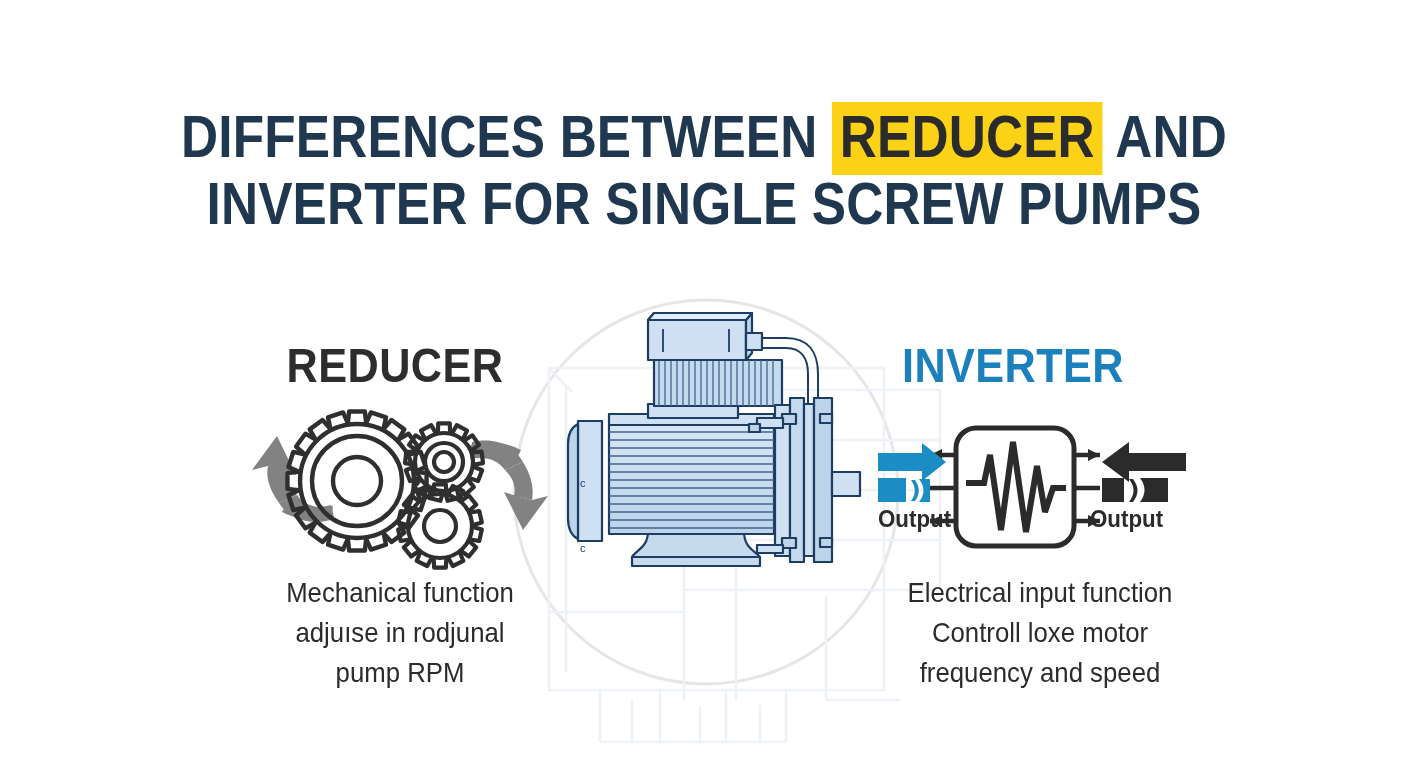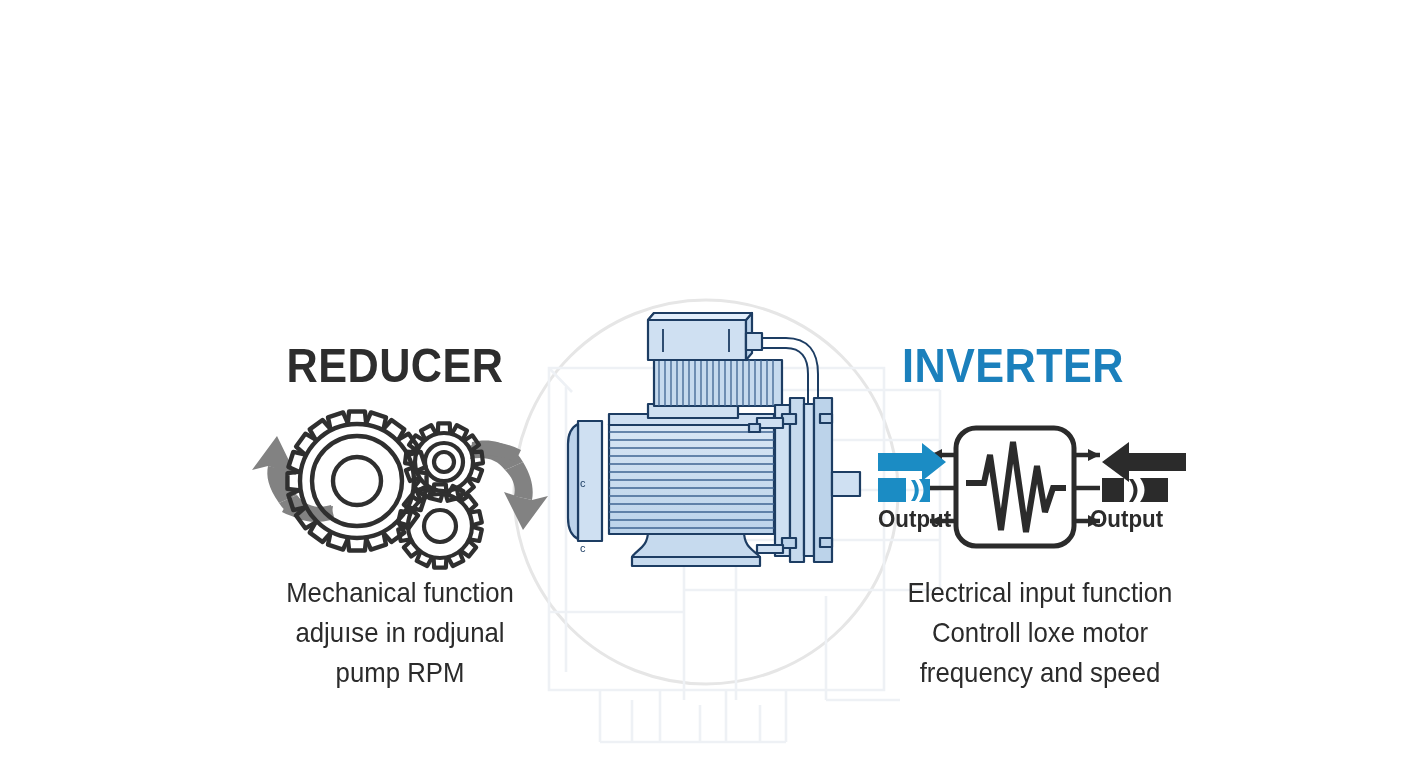--- a/index.html
+++ b/index.html
@@ -135,20 +135,24 @@
         <path d="M632 700 L632 742"></path>
         <path d="M700 705 L700 742"></path>
         <path d="M760 705 L760 742"></path>
         <path d="M826 596 L826 700"></path>
         <path d="M826 700 L900 700"></path>
         <path d="M549 612 L684 612"></path>
       </g>
     </svg>
   </div>
 
+  <div id="title-block">
+    <span class="title-line line1"><span>DIFFERENCES BETWEEN </span><span class="hl-yellow">REDUCER</span><span> AND</span></span>
+    <span class="title-line line2">INVERTER FOR SINGLE SCREW PUMPS</span>
+  </div>
 
   <div class="col-heading" id="heading-reducer">REDUCER</div>
   <div class="col-heading" id="heading-inverter">INVERTER</div>
 
   <div class="layer">
     <svg width="1408" height="768" viewBox="0 0 1408 768" xmlns="http://www.w3.org/2000/svg">
 
       <g fill="#828282">
         <path d="M331 520
                  C 310 525, 290 520, 279 503

